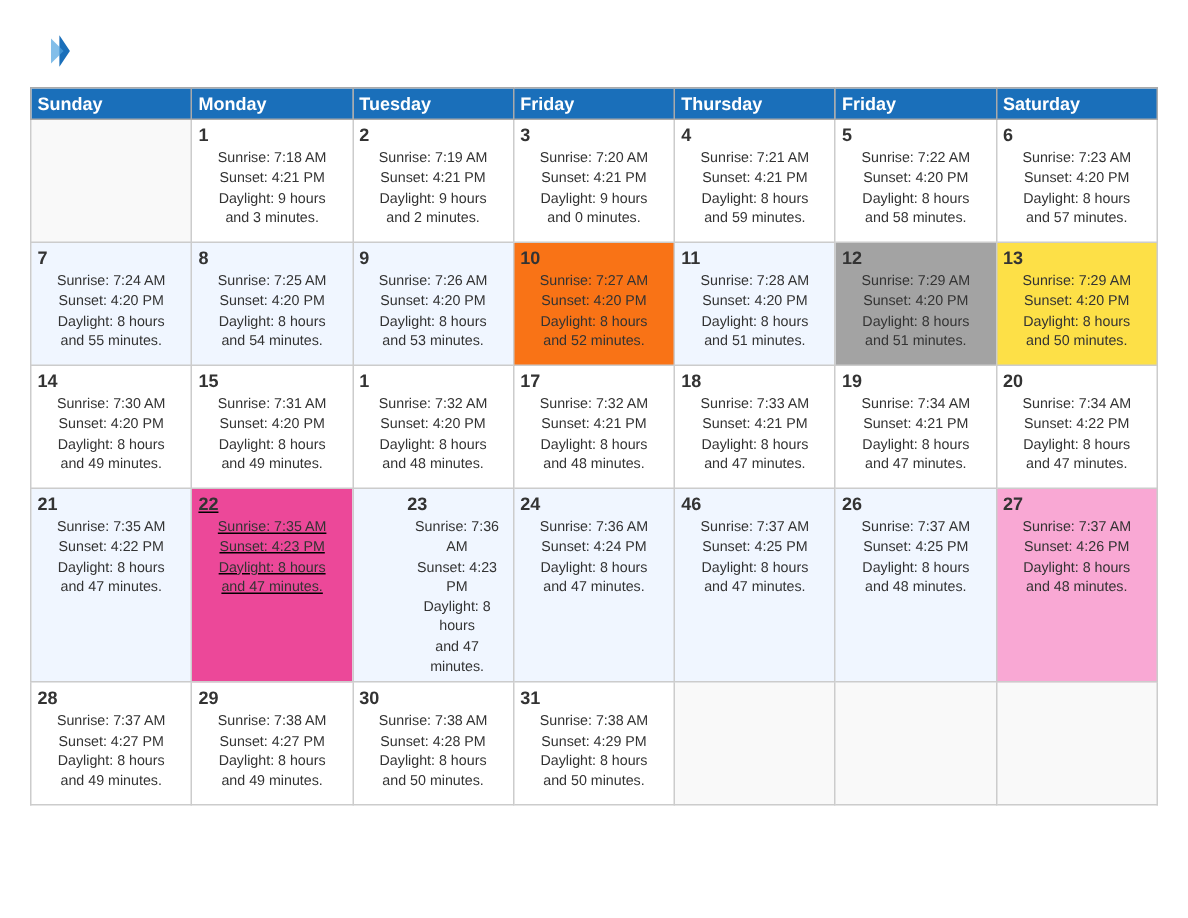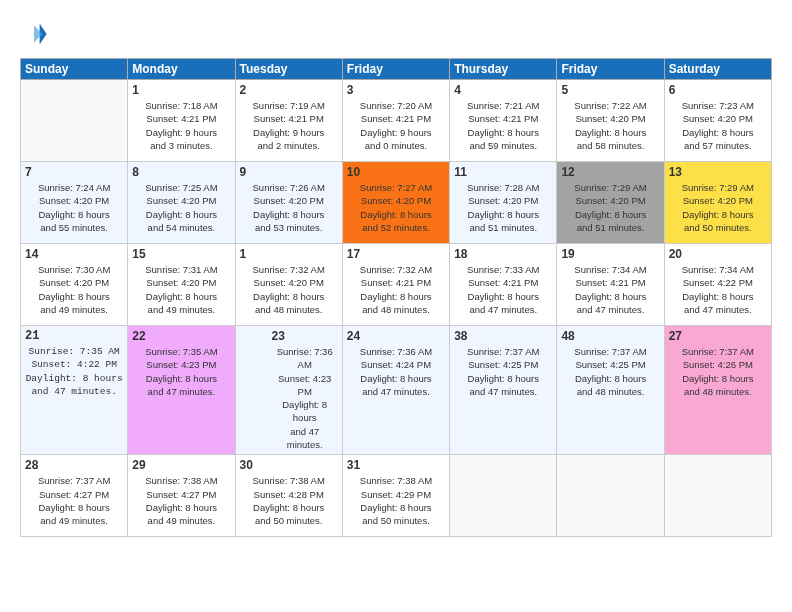--- a/index.html
+++ b/index.html
@@ -206,42 +206,42 @@
           <td>
             <span class="day-number">19</span>
             <div class="day-info">Sunrise: 7:34 AM<br>Sunset: 4:21 PM<br>Daylight: 8 hours<br>and 47 minutes.</div>
           </td>
           <td>
             <span class="day-number">20</span>
             <div class="day-info">Sunrise: 7:34 AM<br>Sunset: 4:22 PM<br>Daylight: 8 hours<br>and 47 minutes.</div>
           </td>
         </tr>
         <tr>
-          <td style="background: rgb(240, 246, 255); font-family: Liberation Mono, monospace;">
+          <td style="background: rgb(240, 246, 255);">
             <span class="day-number">21</span>
             <div class="day-info">Sunrise: 7:35 AM<br>Sunset: 4:22 PM<br>Daylight: 8 hours<br>and 47 minutes.</div>
           </td>
-          <td style="background: #f0abfc;">
+          <td style="background: #ec4899; text-decoration: underline;">
             <span class="day-number">22</span>
             <div class="day-info">Sunrise: 7:35 AM<br>Sunset: 4:23 PM<br>Daylight: 8 hours<br>and 47 minutes.</div>
           </td>
           <td style="background: rgb(240, 246, 255); padding-left: 36px;">
             <span class="day-number">23</span>
             <div class="day-info">Sunrise: 7:36 AM<br>Sunset: 4:23 PM<br>Daylight: 8 hours<br>and 47 minutes.</div>
           </td>
           <td style="background: rgb(240, 246, 255);">
             <span class="day-number">24</span>
             <div class="day-info">Sunrise: 7:36 AM<br>Sunset: 4:24 PM<br>Daylight: 8 hours<br>and 47 minutes.</div>
           </td>
           <td style="background: rgb(240, 246, 255);">
-            <span class="day-number">38</span>
+            <span class="day-number">46</span>
             <div class="day-info">Sunrise: 7:37 AM<br>Sunset: 4:25 PM<br>Daylight: 8 hours<br>and 47 minutes.</div>
           </td>
           <td style="background: rgb(240, 246, 255);">
-            <span class="day-number">48</span>
+            <span class="day-number">26</span>
             <div class="day-info">Sunrise: 7:37 AM<br>Sunset: 4:25 PM<br>Daylight: 8 hours<br>and 48 minutes.</div>
           </td>
           <td style="background: #f9a8d4;">
             <span class="day-number">27</span>
             <div class="day-info">Sunrise: 7:37 AM<br>Sunset: 4:26 PM<br>Daylight: 8 hours<br>and 48 minutes.</div>
           </td>
         </tr>
         <tr>
           <td>
             <span class="day-number">28</span>

